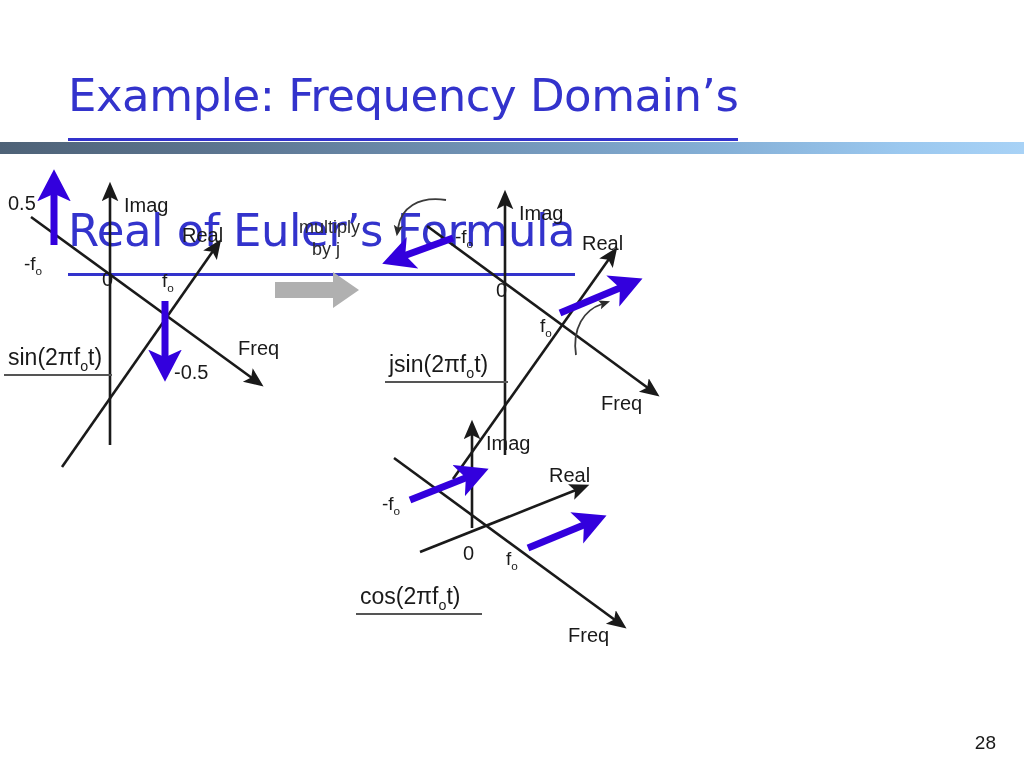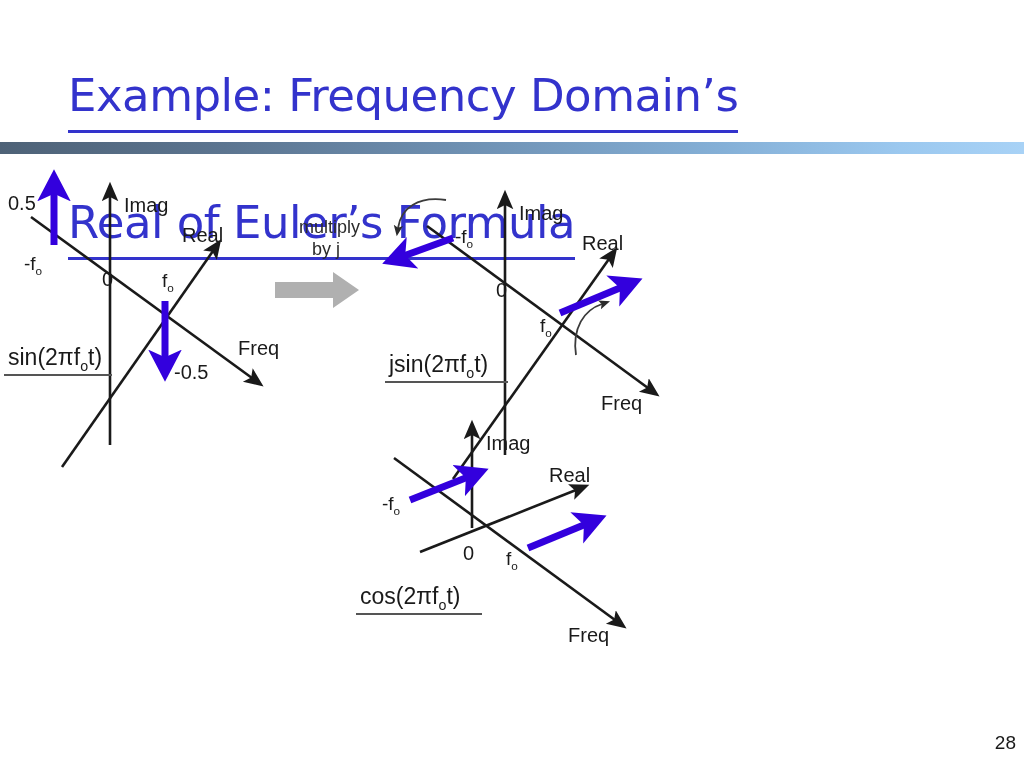--- a/index.html
+++ b/index.html
@@ -25,21 +25,21 @@
     font-family: "DejaVu Sans", sans-serif;
     font-size: 45px;
     font-weight: 500;
     line-height: 60px;
     letter-spacing: -0.5px;
     white-space: pre-line;
   }
   #slide-title .tline {
     display: inline-block;
     border-bottom: 3px solid #3333CC;
-    padding-bottom: 4px;
+    padding-bottom: 12px;
   }
 
   
   #divider-bar {
     position: absolute;
     left: 0;
     top: 142px;
     width: 1024px;
     height: 12px;
     background: linear-gradient(to right, #4e6277 0%, #5c7590 22%, #6e90b2 45%, #84afd6 70%, #9bc8ef 88%, #a8d2f6 100%);
@@ -51,21 +51,21 @@
     left: 0;
     top: 160px;
     width: 1024px;
     height: 520px;
   }
   #figure-svg { display: block; }
 
   
   #page-number {
     position: absolute;
-    right: 8px;
+    right: 28px;
     bottom: 14px;
     font-family: "Liberation Sans", sans-serif;
     font-size: 19px;
     color: #1a1a1a;
   }
 
   
   .lbl {
     font-family: "Liberation Sans", sans-serif;
     font-size: 20px;

